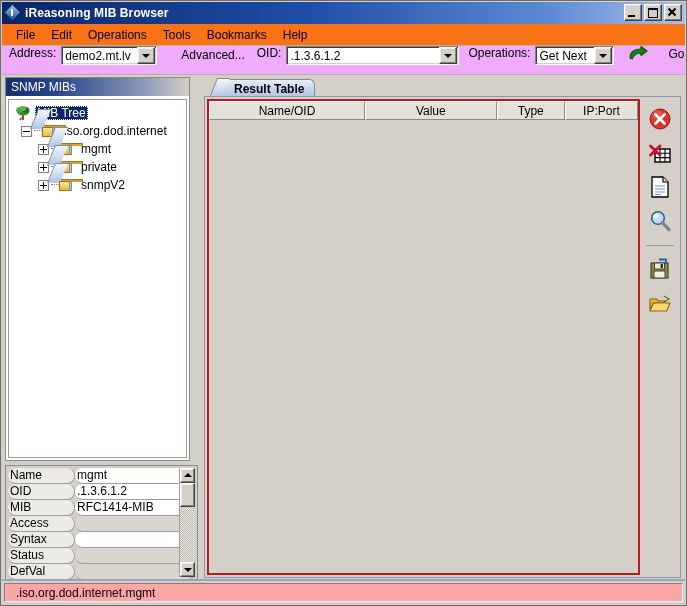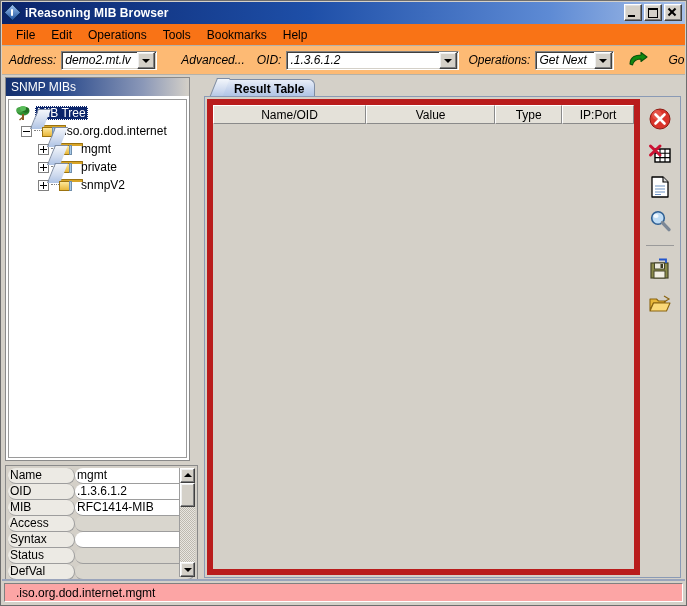--- a/index.html
+++ b/index.html
@@ -75,24 +75,23 @@
     display: flex; align-items: center; padding-left: 6px;
     border-bottom: 1px solid #b5b2aa;
   }
   .menu-item {
     padding: 2px 8px; font-size: 12px; cursor: default; white-space: nowrap;
   }
 
   
   .toolbar {
     position: absolute; left: 1px; top: 45px; right: 1px; height: 28px;
-    background: #fdba74;
-    display: flex; align-items: center;
+    background: #f0abfc;
+    display: flex; align-items: flex-start;
     border-bottom: 1px solid #b5b2aa;
-    font-style: italic;
   }
   .tb-label { font-size: 12px; margin: 0 5px 0 7px; white-space: nowrap; }
   .combo {
     height: 19px; background: #fff;
     border: 1px solid;
     border-color: #808080 #fff #fff #808080;
     box-shadow: inset 1px 1px 0 #404040, inset -1px -1px 0 #d4d0c8;
     display: flex; align-items: center; box-sizing: border-box;
   }
   .combo .val {
@@ -259,21 +258,21 @@
   .tab-strip-line {
     position: absolute; left: 0; right: 0; top: 19px; height: 1px;
     background: #7e8ca3;
   }
   .result-frame {
     position: absolute; left: 0; right: 0; top: 19px; bottom: 0;
     border: 1px solid #8a9ab5; background: #d4d0c8; box-sizing: border-box;
   }
   .table-wrap {
     position: absolute; left: 2px; top: 2px; right: 40px; bottom: 2px;
-    border: 6px solid #b91c1c; background: #f0abfc; box-sizing: border-box;
+    border: 2px solid #b91c1c; background: #f0abfc; box-sizing: border-box;
   }
   .th-row {
     display: flex; height: 19px; background: #d4d0c8;
     border-bottom: 1px solid #8a8a8a;
   }
   .th {
     background: #e4e1d9;
     border: 1px solid;
     border-color: #fff #8a8a8a #8a8a8a #fff;
     font-size: 12px; display: flex; align-items: center; justify-content: center;

